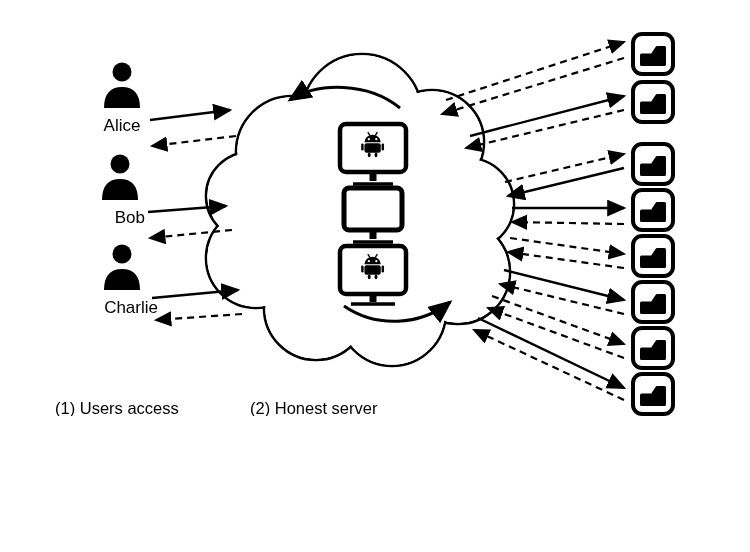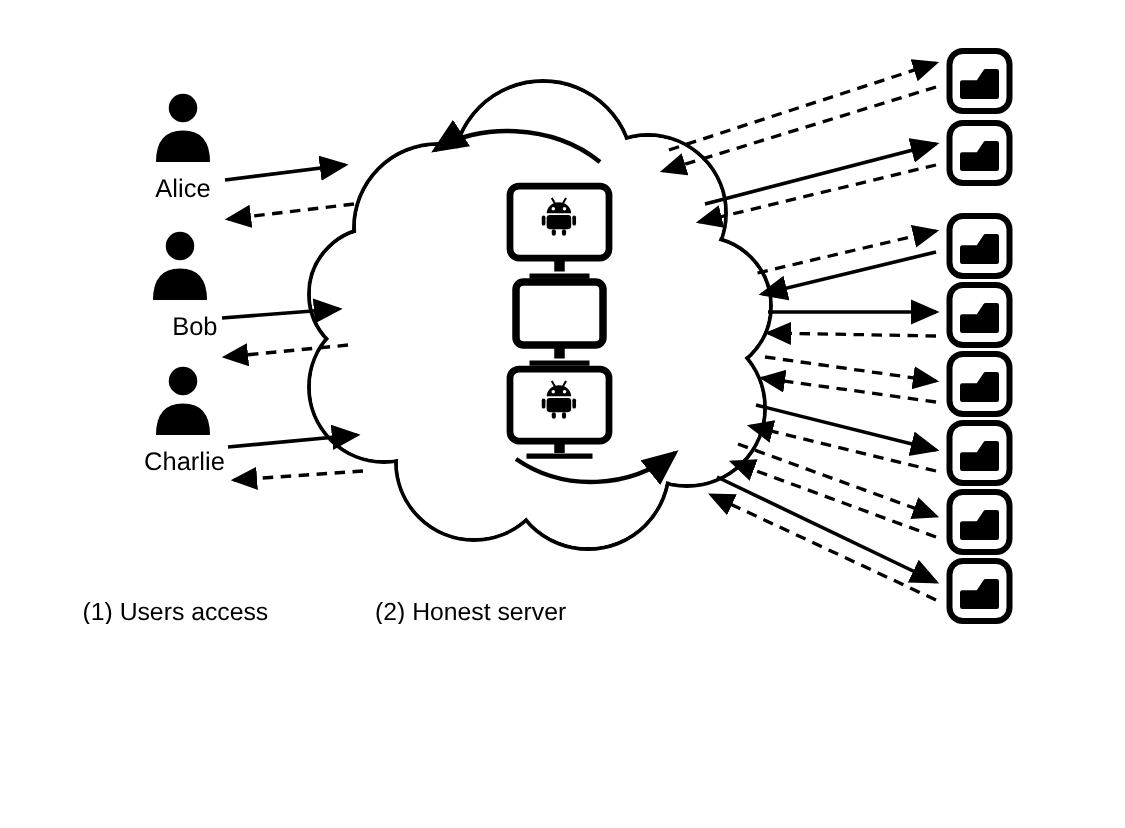--- a/index.html
+++ b/index.html
@@ -143,21 +143,21 @@
       <use href="#mbox" x="631" y="280"></use>
       <use href="#mbox" x="631" y="326"></use>
       <use href="#mbox" x="631" y="372"></use>
     </g>
 
     <use href="#android" transform="translate(684,428) scale(0.82)"></use>
   </svg>
 
   <div class="label" style="left:92px;top:116px;width:60px;">Alice</div>
   <div class="label" style="left:95px;top:208px;width:50px;text-align:right;">Bob</div>
-  <div class="label" style="left:88px;top:298px;width:70px;">Charlie</div>
+  <div class="label" style="left:88px;top:298px;width:70px;text-align:right;">Charlie</div>
 
   <div class="caption c1">(1) Users access
 mailboxes</div>
   <div class="caption c2">(2) Honest server
 disconnects users
 from mailboxes and
 adds cover traffic</div>
 
 </div>
 

